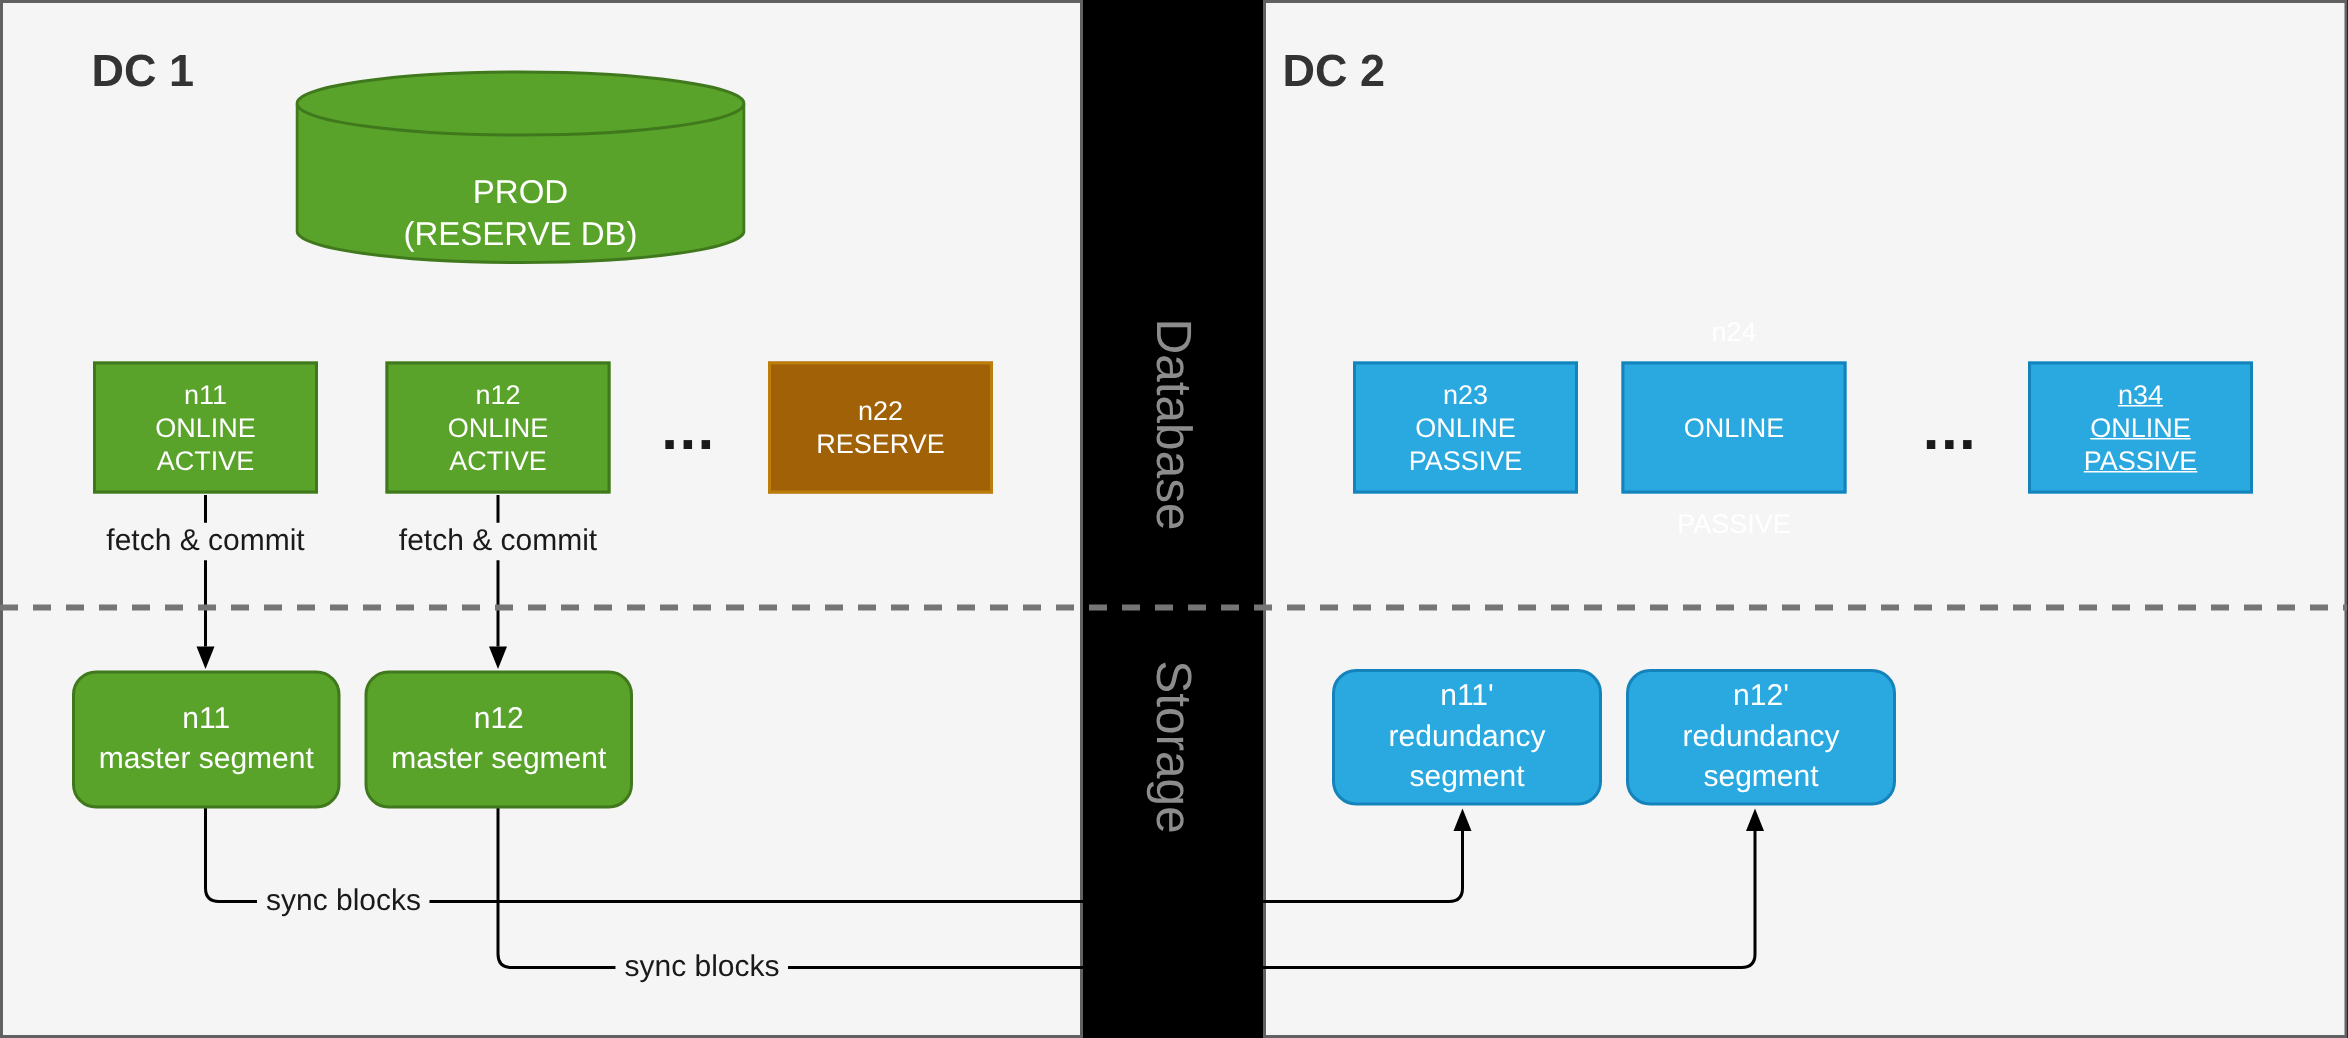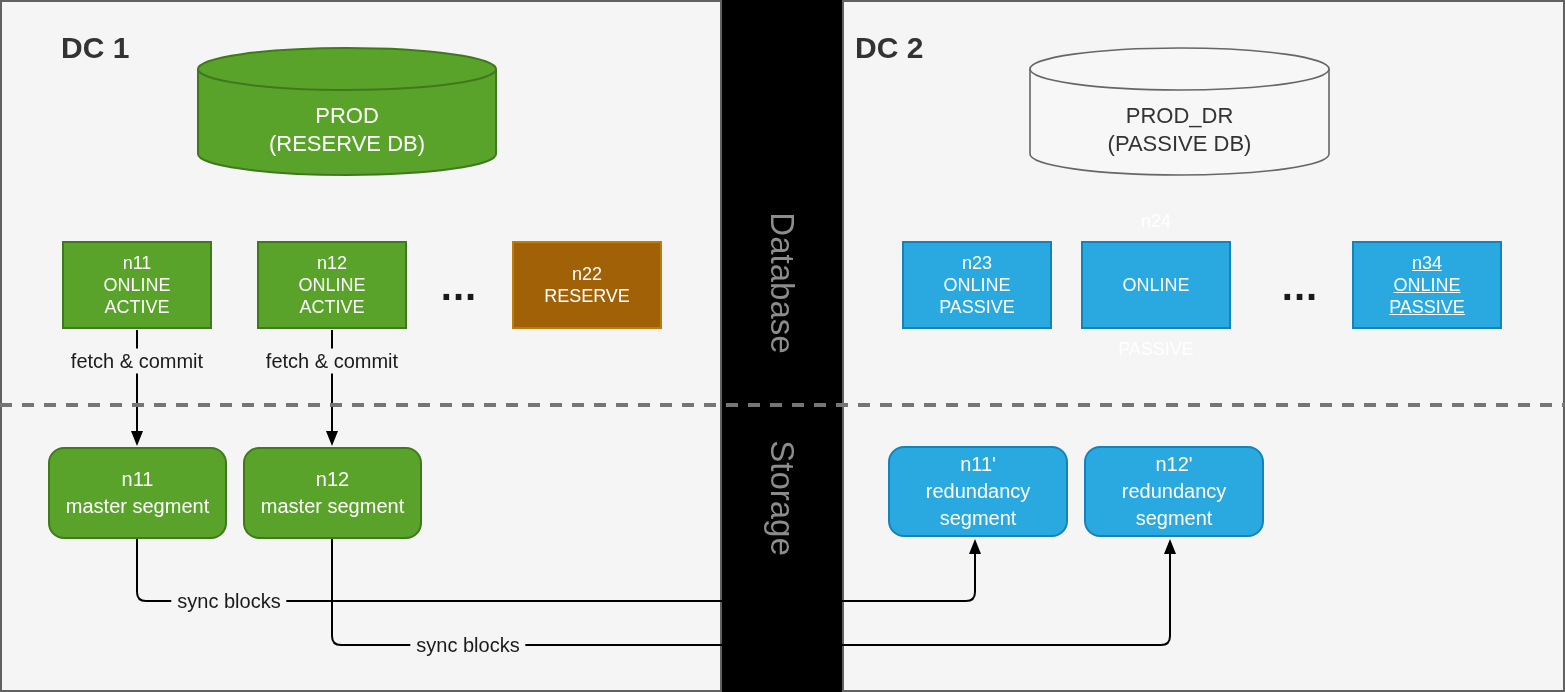--- a/index.html
+++ b/index.html
@@ -25,21 +25,21 @@
   .dashed{
     position:absolute;left:0;top:403px;width:1565px;height:4px;z-index:5;
     background:repeating-linear-gradient(90deg,#757575 0 12px,transparent 12px 22px);
   }
   .cylinder{position:absolute;z-index:3;}
   .cylinder svg{position:absolute;left:0;top:0;}
   .cyl-text{
     position:absolute;left:0;top:56px;width:100%;text-align:center;
     font-size:22px;line-height:28px;
   }
-  .cyl-text.light{color:#fff;}
+  .cyl-text.light{color:#fff;margin-top:12px;}
   .cyl-text.dark{color:#333;}
   .cyl-text span{display:block;}
   .node{
     position:absolute;z-index:3;box-sizing:border-box;width:150px;height:88px;
     display:flex;flex-direction:column;justify-content:center;align-items:center;
     color:#fff;font-size:18px;line-height:22px;text-align:center;border:2px solid;
   }
   .node.green{background:#5aa32a;border-color:#40791d;}
   .node.orange{background:#a16207;border-color:#bd7d0a;}
   .node.blue{background:#29a9e0;border-color:#1583bb;}
@@ -129,30 +129,20 @@
   <div class="seg green" style="left:243px;top:447px;width:179px;height:92px;">
     <span>n12</span>
     <span>master segment</span>
   </div>
 
   <div class="edge-label" style="left:229px;top:601px;">sync blocks</div>
   <div class="edge-label" style="left:468px;top:645px;">sync blocks</div>
 
   <h2 class="title" style="left:855px;top:6px;text-align:right;">DC 2</h2>
 
-  <div class="cylinder" style="left:1029px;top:46px;width:301px;height:131px;">
-    <svg width="301" height="131" viewBox="0 0 301 131">
-      <path d="M1 23 A149.5 21 0 0 1 300 23 L300 108 A149.5 21 0 0 1 1 108 Z" fill="#f7f7f7" stroke="#666" stroke-width="1.6"></path>
-      <path d="M1 23 A149.5 21 0 0 0 300 23" fill="none" stroke="#666" stroke-width="1.6"></path>
-    </svg>
-    <div class="cyl-text dark">
-      <span>PROD_DR</span>
-      <span>(PASSIVE DB)</span>
-    </div>
-  </div>
 
   <div class="node blue" style="left:902px;top:241px;">
     <span>n23</span>
     <span>ONLINE</span>
     <span>PASSIVE</span>
   </div>
   <div class="node blue" style="left:1081px;top:241px;gap:42px;">
     <span>n24</span>
     <span>ONLINE</span>
     <span>PASSIVE</span>

